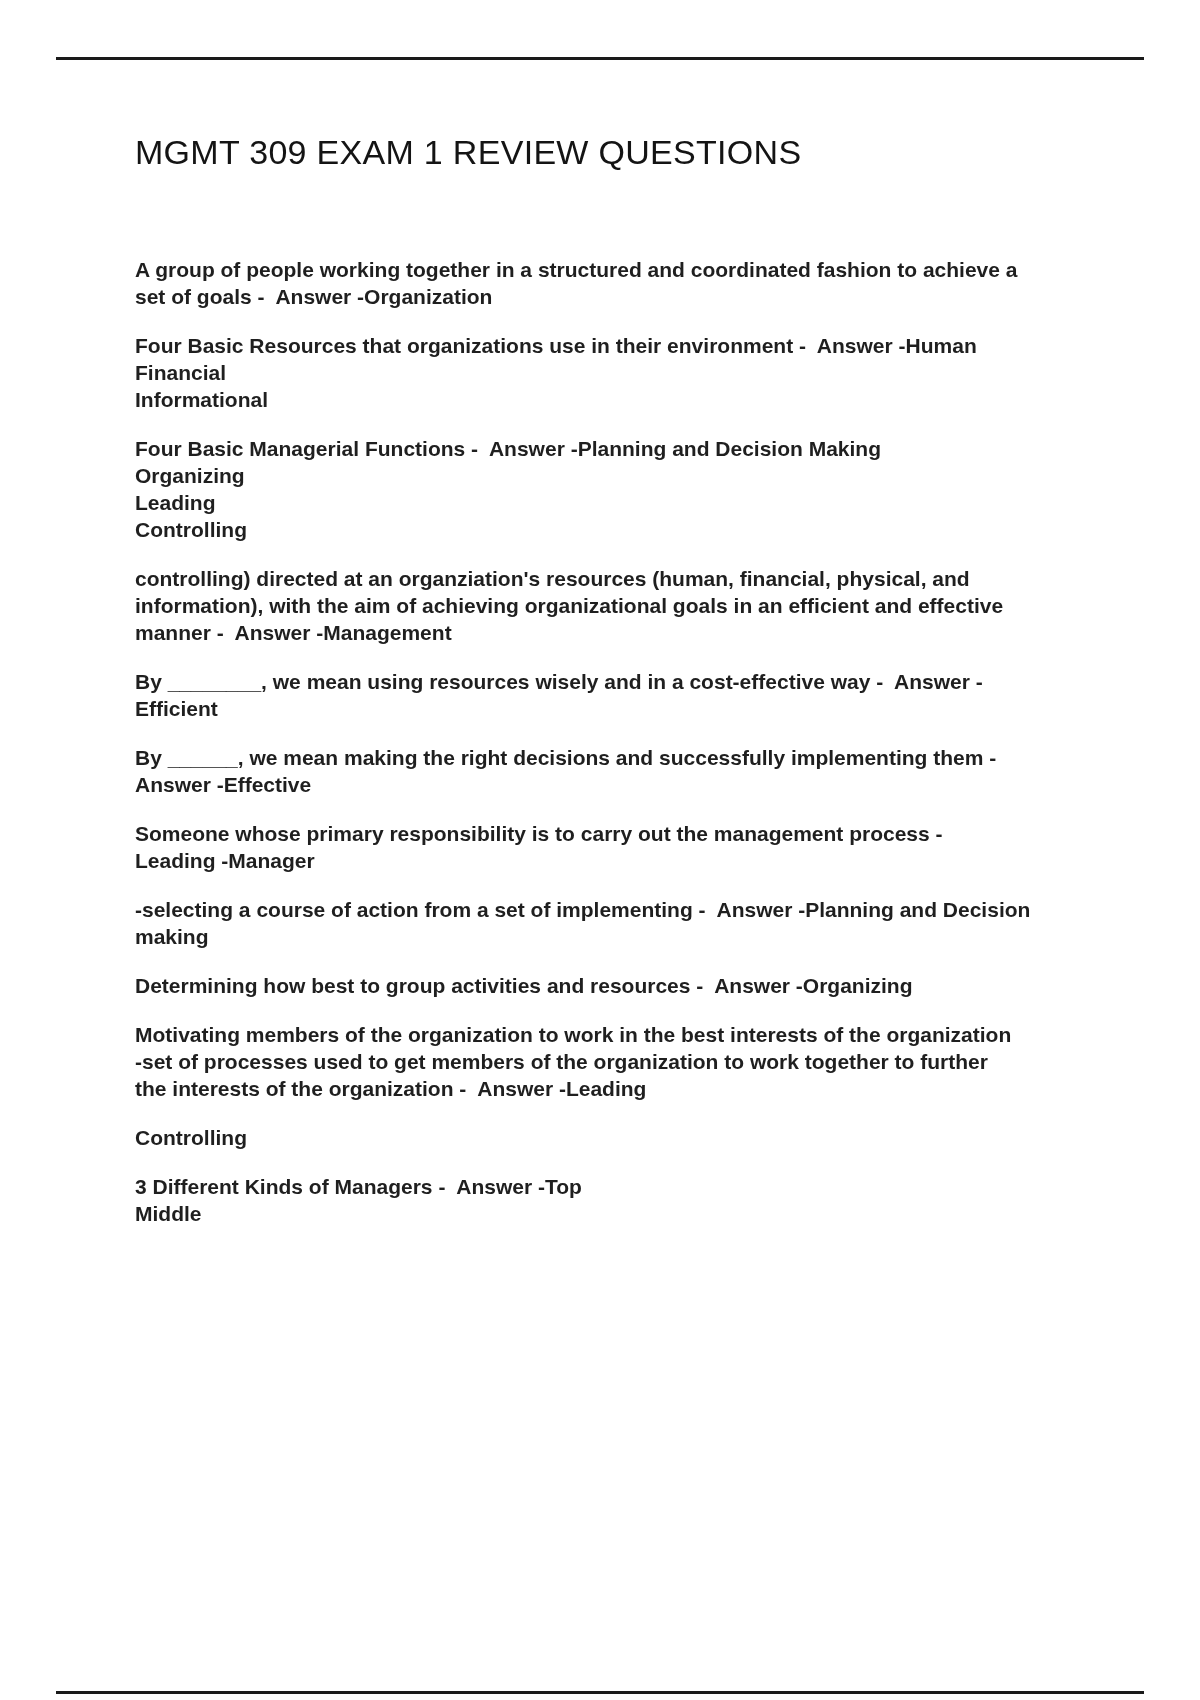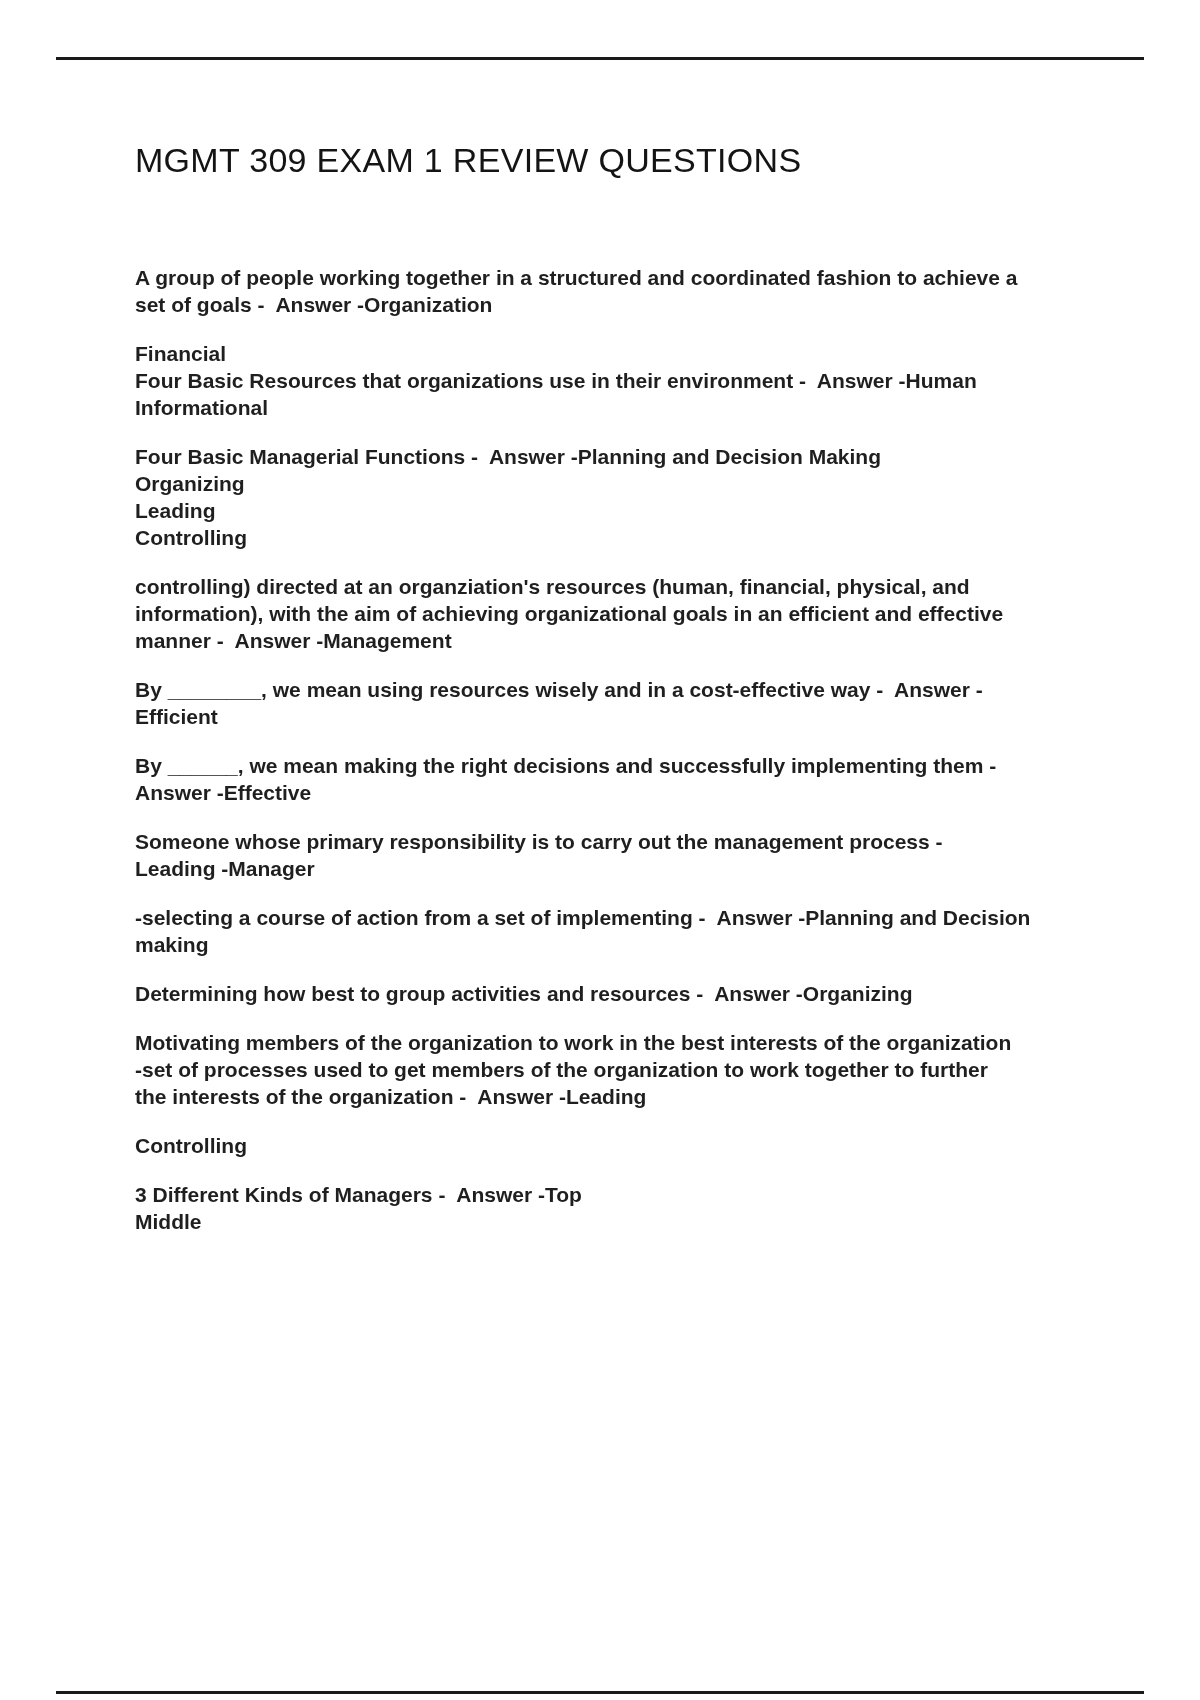--- a/index.html
+++ b/index.html
@@ -26,21 +26,21 @@
     position: absolute;
     left: 135px;
     top: 128px;
     width: 940px;
   }
   .title {
     font-size: 34px;
     font-weight: 400;
     line-height: 40px;
     letter-spacing: 0.3px;
-    margin: 12px 0 84px 0;
+    margin: 4px 0 84px 0;
     color: #141414;
     white-space: pre-wrap;
   }
   .qa-item { margin: 0 0 22px 0; }
   .qa-line {
     font-size: 21px;
     line-height: 27px;
     white-space: pre-wrap;
     color: #1f1f1f;
     font-weight: bold;
@@ -53,22 +53,22 @@
   <div class="rule rule-top" style="background: rgb(26, 26, 26);"></div>
 
   <main class="content">
     <h1 class="title">MGMT 309 EXAM 1 REVIEW QUESTIONS</h1>
     <section class="qa-list" id="qa-list">
         <div class="qa-item">
           <div class="qa-line">A group of people working together in a structured and coordinated fashion to achieve a</div>
           <div class="qa-line">set of goals -  Answer -Organization</div>
         </div>
         <div class="qa-item">
+          <div class="qa-line">Four Basic Resources that organizations use in their environment -  Answer -Human</div>
           <div class="qa-line">Financial</div>
-          <div class="qa-line">Four Basic Resources that organizations use in their environment -  Answer -Human</div>
           <div class="qa-line">Informational</div>
         </div>
         <div class="qa-item">
           <div class="qa-line">Four Basic Managerial Functions -  Answer -Planning and Decision Making</div>
           <div class="qa-line">Organizing</div>
           <div class="qa-line">Leading</div>
           <div class="qa-line">Controlling</div>
         </div>
         <div class="qa-item">
           <div class="qa-line">controlling) directed at an organziation's resources (human, financial, physical, and</div>

